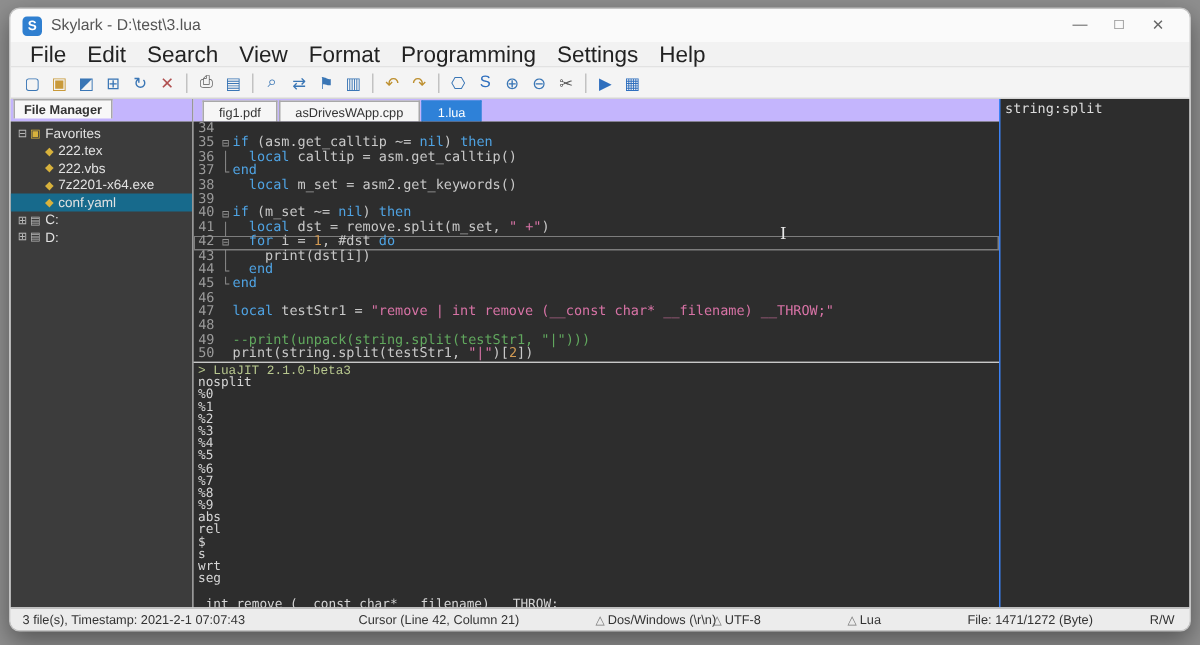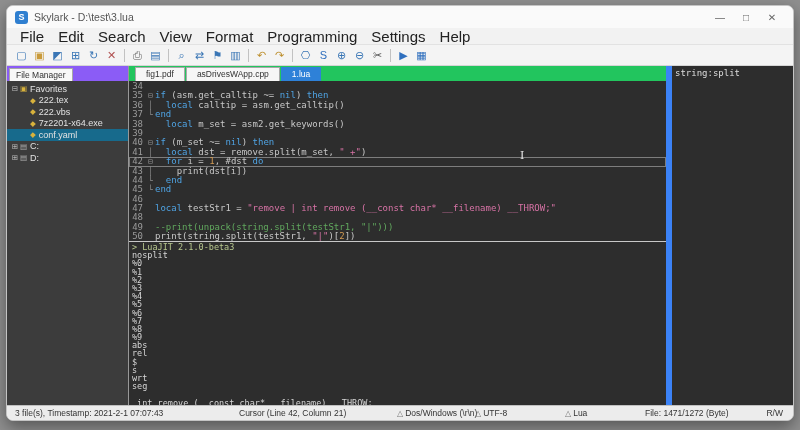--- a/index.html
+++ b/index.html
@@ -20,49 +20,49 @@
   .menubar { height:17px; flex:0 0 auto; background:#f2f2f2; display:flex; align-items:center; padding:0 6px; border-bottom:1px solid #e2e2e2; }
   .menu-item { font-size:15px; color:#222; padding:0 7px; }
 
   .toolbar { height:21px; flex:0 0 auto; background:#f4f4f4; display:flex; align-items:center; padding:0 6px; gap:1px; border-bottom:1px solid #d5d5d5; }
   .tb-btn { width:17px; height:17px; display:flex; align-items:center; justify-content:center; font-size:11px; border-radius:2px; }
   .tb-sep { width:1px; height:13px; background:#c2c2c2; margin:0 3px; }
 
   .main { flex:1; display:flex; min-height:0; }
 
   .left-panel { width:122px; flex:0 0 auto; display:flex; flex-direction:column; border-right:1px solid #989898; }
-  .panel-header-strip { height:15px; flex:0 0 auto; background:#8b5cf6; display:flex; align-items:flex-end; }
+  .panel-header-strip { height:15px; flex:0 0 auto; background:#c4b5fd; display:flex; align-items:flex-start;font-weight:bold; }
   .fm-tab { font-size:8.5px; color:#333; background:#f8f8f8; border:1px solid #a8a8a8; border-bottom:none; padding:1px 6px; margin-left:2px; }
   .tree { flex:1; background:#3c3c3c; padding-top:2px; overflow:hidden; }
   .tree-row { display:flex; align-items:center; height:11.5px; font-size:9px; color:#e2e2e2; white-space:nowrap; }
   .tree-row.selected { background:#176a8c; }
   .expander { width:10px; text-align:center; font-size:7.5px; color:#b8b8b8; flex:0 0 auto; }
   .tree-icon { font-size:7.5px; margin-right:3px; }
 
   .center { flex:1; display:flex; flex-direction:column; min-width:0; }
-  .tabstrip { height:15px; flex:0 0 auto; background:#22c55e; display:flex; align-items:center; padding-left:6px; gap:1px; }
+  .tabstrip { height:15px; flex:0 0 auto; background:#c4b5fd; display:flex; align-items:flex-end; padding-left:6px; gap:1px; }
   .tab { font-size:8.5px; padding:1.5px 10px; background:#f6f6f6; color:#333; border:1px solid #a8a8a8; border-bottom:none; }
   .tab.active { background:#2e81d8; border-color:#2e81d8; color:#fff; }
 
   .editor { height:160px; flex:0 0 auto; background:#2d2d2d; position:relative; overflow:hidden;
     font-family:"DejaVu Sans Mono",monospace; font-size:9px; line-height:9.4px; padding-top:1px; }
   .code-row { display:flex; height:9.4px; white-space:pre; }
   .code-row.cur { box-shadow:inset 0 0 0 1px #7d7d7d; }
   .gutter { width:17px; flex:0 0 auto; text-align:right; padding-right:3px; color:#9a9a9a; }
   .fold { width:9px; flex:0 0 auto; text-align:center; font-size:8px; color:#8f8f8f; }
   .code { color:#c8c8c8; }
   .kw { color:#4fa3e3; } .str { color:#d873a6; } .com { color:#61a85e; } .num { color:#d29a53; } .def { color:#c8c8c8; }
   .ibeam { position:absolute; left:391px; top:70px; color:#e8e8e8; font-size:11px; font-family:"DejaVu Serif",serif; }
 
   .console { flex:1; background:#2d2d2d; border-top:1px solid #c8c8c8; padding:1px 3px; overflow:hidden;
     font-family:"DejaVu Sans Mono",monospace; font-size:8.5px; line-height:8.2px; color:#d6d6d6; }
   .console-line { height:8.2px; white-space:pre; }
-  .console-line.first { color:#b7c78e; }
-
-  .right-panel { width:127px; flex:0 0 auto; background:#2d2d2d; border-left:6px solid #3b82f6;
+  .console-line.first { color:#b7c78e;font-family:Liberation Mono, monospace; }
+
+  .right-panel { width:127px; flex:0 0 auto; background:#2d2d2d; border-left:1px solid #3b82f6;
     font-family:"DejaVu Sans Mono",monospace; font-size:9px; color:#ddd; padding:2px 3px; }
 
   .statusbar { height:15px; flex:0 0 auto; background:#ececec; border-top:1px solid #c0c0c0; position:relative; font-size:8.5px; color:#333; }
   .status-item { position:absolute; top:2px; white-space:nowrap; }
   .status-item:nth-child(1){ left:8px; }
   .status-item:nth-child(2){ left:232px; }
   .status-item:nth-child(3){ left:390px; }
   .status-item:nth-child(4){ left:468px; }
   .status-item:nth-child(5){ left:558px; }
   .status-item:nth-child(6){ left:638px; }

